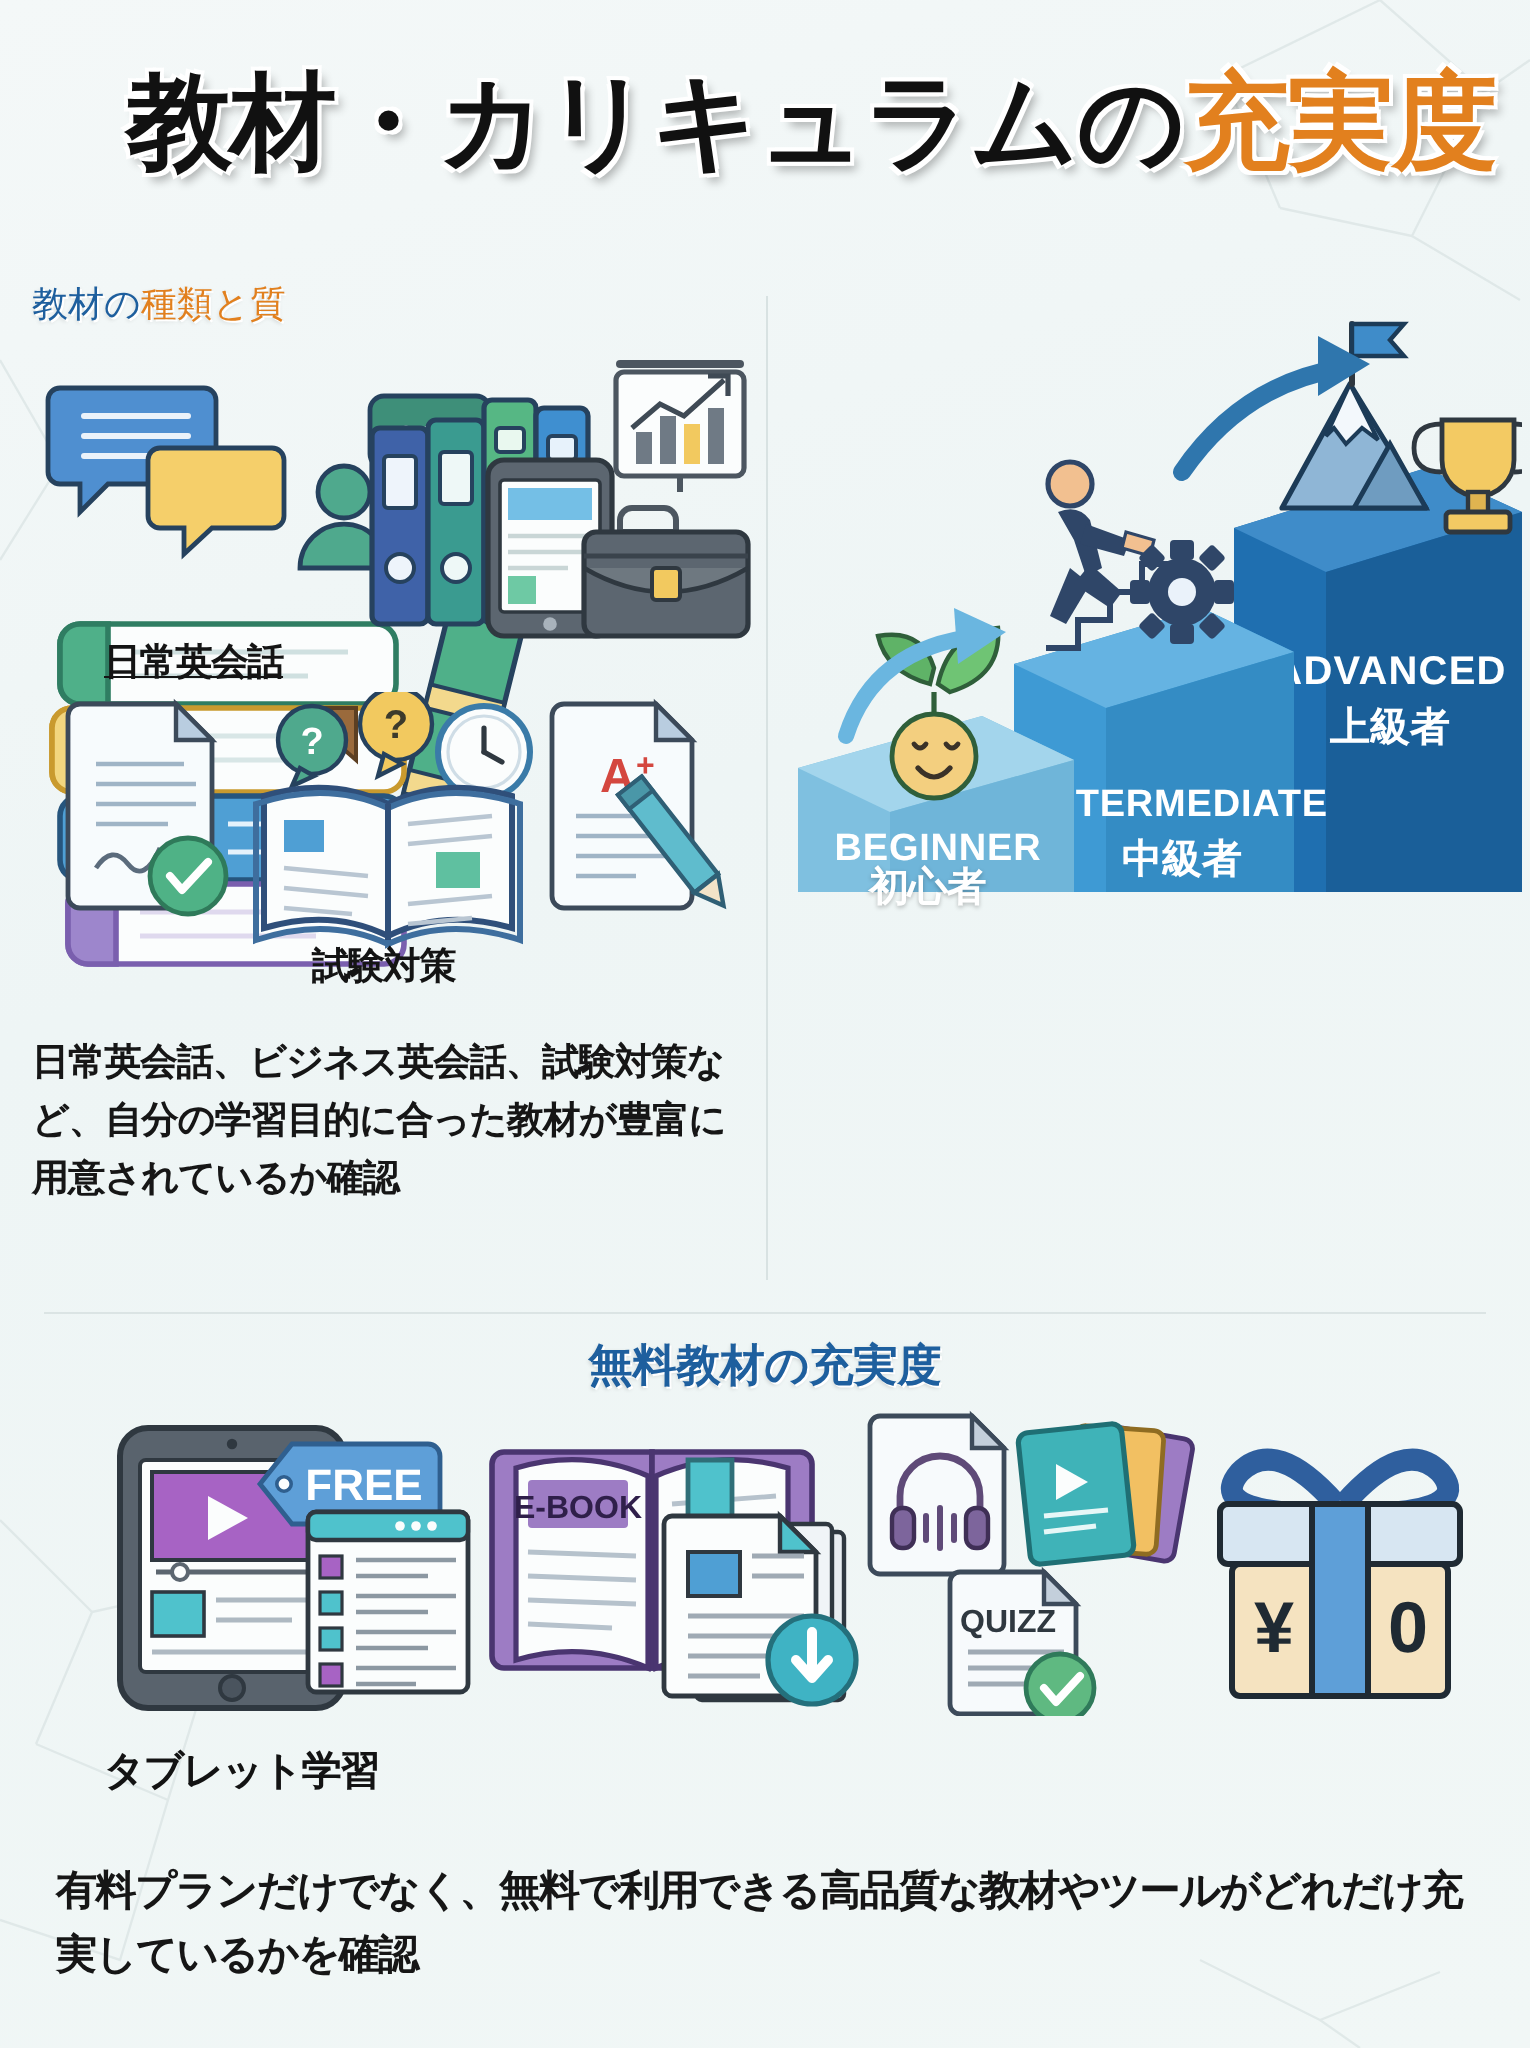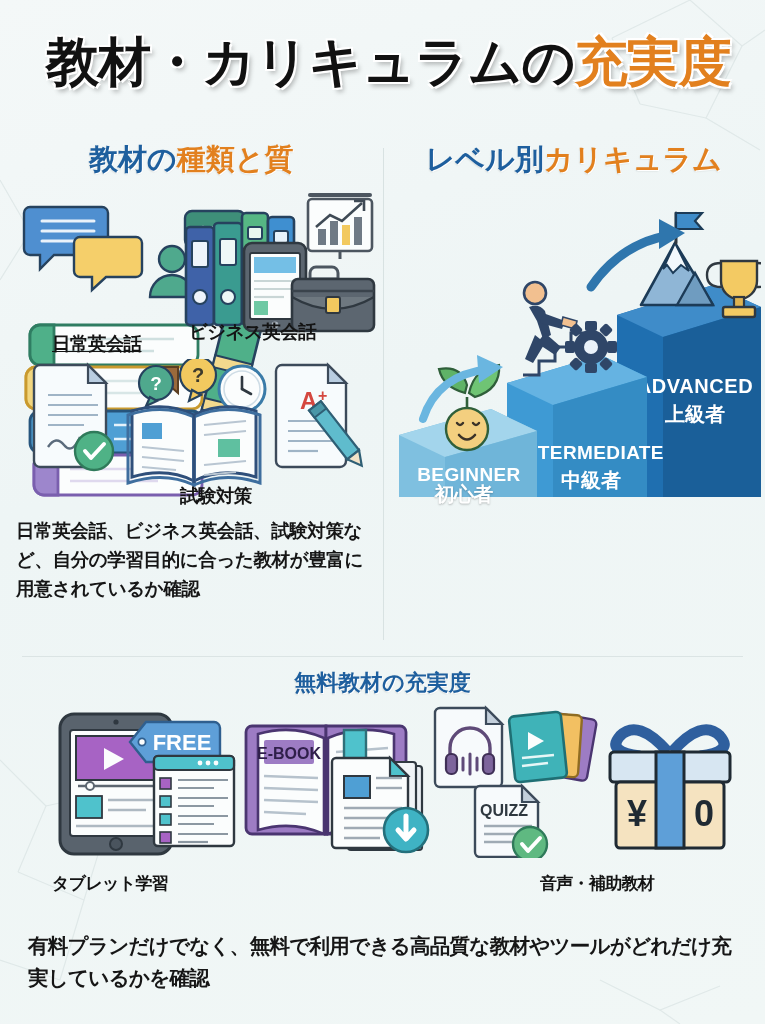--- a/index.html
+++ b/index.html
@@ -27,21 +27,21 @@
     pointer-events: none;
     opacity: 0.55;
   }
 
   
   .title-wrap {
     position: absolute;
     top: 34px;
     left: 0;
     width: 765px;
-    text-align: left;
+    text-align: center;
     padding-left: 46px;
   }
   .main-title {
     font-size: 53px;
     font-weight: 900;
     letter-spacing: -1px;
     line-height: 1.05;
     color: #111111;
     text-shadow:
        2px 2px 0 #ffffff, -2px 2px 0 #ffffff, 2px -2px 0 #ffffff, -2px -2px 0 #ffffff,
@@ -68,23 +68,23 @@
   .col-divider {
     position: absolute;
     left: 383px;
     top: 148px;
     width: 1px;
     height: 492px;
     background: #d8e2e2;
   }
 
   .sec-title {
-    text-align: center;
-    font-size: 29px;
-    font-weight: 700;
+    text-align: left;
+    font-size: 18px;
+    font-weight: 400;
     line-height: 1.2;
     margin-top: 10px;
     margin-bottom: 6px;
     color: #1e5f9e;
     text-shadow: 1px 1px 0 #ffffff, 0 1px 2px rgba(0,0,0,0.16);
     white-space: nowrap;
   }
   .sec-title .orange { color: #e2801e; }
 
   .body-text {
@@ -161,21 +161,21 @@
     height: 160px;
     margin-top: 4px;
   }
   .bottom-labels {
     position: relative;
     width: 765px;
     height: 34px;
   }
   .b-label {
     position: absolute;
-    font-size: 17px;
+    font-size: 20px;
     font-weight: 800;
     color: #131313;
     letter-spacing: -0.7px;
     white-space: nowrap;
   }
   .bottom-text {
     position: absolute;
     top: 262px;
     left: 28px;
     width: 716px;
@@ -404,31 +404,27 @@
             </g>
             <g transform="rotate(-38 312 80)">
               <rect x="302" y="36" width="15" height="62" fill="#5fbccd" stroke="#2f5f75" stroke-width="2.2"></rect>
               <path d="M302 98 h15 l-7.5 14 z" fill="#f2e3c8" stroke="#2f5f75" stroke-width="2.2"></path>
               <rect x="302" y="36" width="15" height="9" fill="#4a97a8" stroke="#2f5f75" stroke-width="2"></rect>
             </g>
           </g>
         </svg>
 
         <div class="ill-label" style="left:36px; top:148px;text-decoration:underline;">日常英会話</div>
-        <div class="ill-label" style="left:173px; top:136px;">ビジネス英会話</div>
-        <div class="ill-label" style="left:140px; top:300px;margin-left:24px;">試験対策</div>
+        <div class="ill-label" style="left:140px; top:300px;">試験対策</div>
       </div>
 
       <div class="body-text left-text">日常英会話、ビジネス英会話、試験対策など、自分の学習目的に合った教材が豊富に用意されているか確認</div>
     </div>
 
     <div class="col">
-      <div class="sec-title">
-        <span>レベル別</span><span class="orange">カリキュラム</span>
-      </div>
 
       <div class="right-ill">
         <svg class="svg-abs" style="left:-4px; top:14px;" width="366" height="300" viewBox="0 0 366 300">
 
           <g>
             <polygon points="222,118 318,88 366,110 366,300 222,300" fill="#1f6fb0"></polygon>
             <polygon points="222,118 318,88 366,110 268,140" fill="#3f8cc9"></polygon>
             <polygon points="268,140 366,110 366,300 268,300" fill="#1a5f99"></polygon>
             <text x="300" y="196" font-family="Liberation Sans, sans-serif" font-size="20" font-weight="700" fill="#ffffff" text-anchor="middle" letter-spacing="0.6">ADVANCED</text>
             <text x="300" y="224" font-family="Liberation Sans, sans-serif" font-size="20" font-weight="700" fill="#ffffff" text-anchor="middle">上級者</text>
@@ -651,19 +647,18 @@
         <rect x="10" y="44" width="120" height="30" rx="4" fill="#d7e6f2" stroke="#1f2a33" stroke-width="3"></rect>
         <rect x="16" y="74" width="108" height="66" rx="4" fill="#f5e3c0" stroke="#1f2a33" stroke-width="3"></rect>
         <rect x="56" y="44" width="28" height="96" fill="#5e9fd8" stroke="#1f2a33" stroke-width="3"></rect>
         <text x="37" y="118" font-family="Liberation Sans, sans-serif" font-size="36" font-weight="700" fill="#1f2a33" text-anchor="middle">¥</text>
         <text x="104" y="118" font-family="Liberation Sans, sans-serif" font-size="36" font-weight="700" fill="#1f2a33" text-anchor="middle">0</text>
       </svg>
     </div>
 
     <div class="bottom-labels">
       <div class="b-label" style="left:52px; top:6px;">タブレット学習</div>
-      <div class="b-label" style="left:540px; top:6px;">音声・補助教材</div>
     </div>
 
     <div class="bottom-text">有料プランだけでなく、無料で利用できる高品質な教材やツールがどれだけ充実しているかを確認</div>
   </div>
 
 </div>
 
 </body></html>

